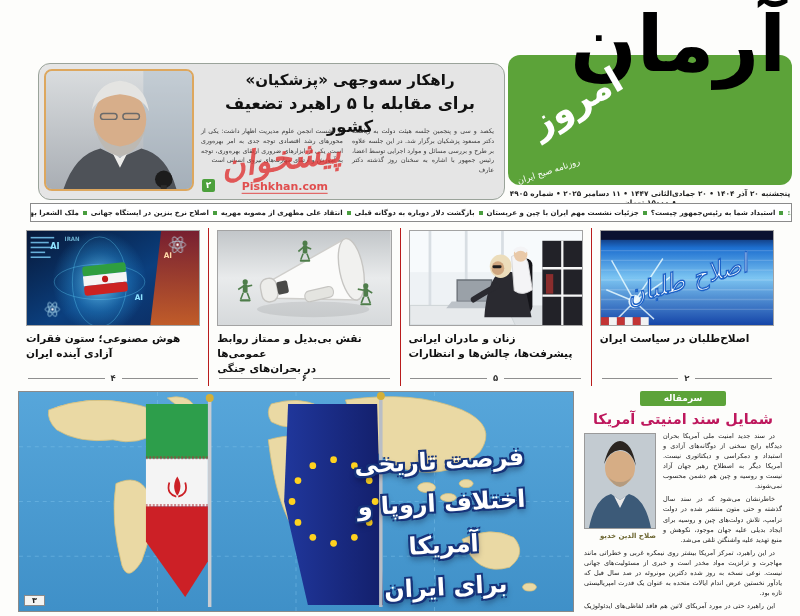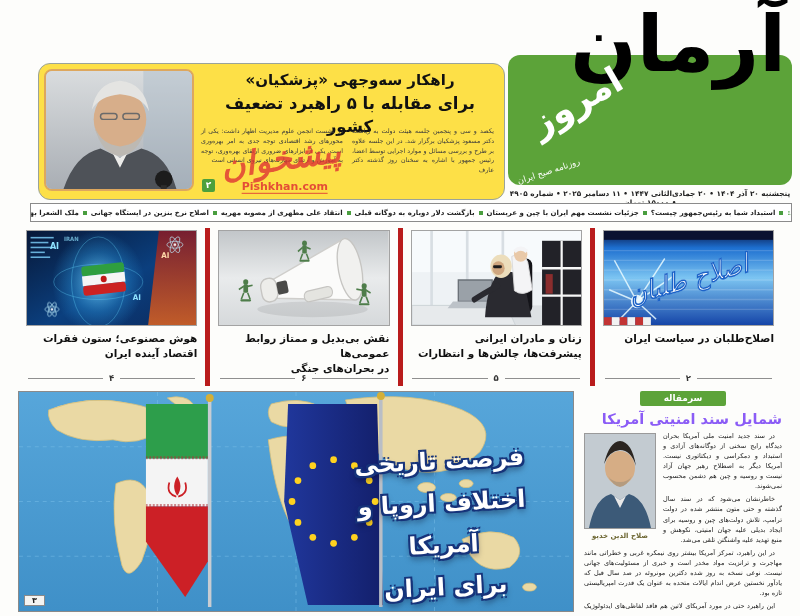--- a/index.html
+++ b/index.html
@@ -14,21 +14,21 @@
                color:#000000; line-height:1; white-space:nowrap;margin-left:40px; }
   .logo-sub  { position:absolute; left:18px; top:26px; color:#fff; font-size:36px;
                font-weight:bold; transform:rotate(-30deg); }
   .logo-tagline { position:absolute; left:8px; bottom:9px; color:#fff; font-size:8.5px;
                transform:rotate(-18deg); white-space:nowrap; }
   .dateline { position:absolute; top:189px; right:8px; width:284px; font-size:7.3px;
               color:#222; text-align:center; direction:rtl; font-weight:bold; }
 
   
   .lead { position:absolute; top:63px; left:38px; width:467px; height:137px;
-          border:1.5px solid #9aa39a; border-radius:12px; background:#fde047; }
+          border:1.5px solid #9aa39a; border-radius:12px; background:#e5e5e5; }
   .lead-photo { position:absolute; left:5px; top:5px; width:150px; height:122px;
           border:2px solid #dda75e; border-radius:8px; overflow:hidden; background:#c9cdd1; }
   .lead-photo svg { width:100%; height:100%; display:block; }
   .lead-headline { position:absolute; right:8px; top:5px; left:165px; text-align:center;
           direction:rtl; font-weight:bold; color:#111; }
   .lead-headline .l1 { font-size:15px; line-height:1.5; }
   .lead-headline .l2 { font-size:16.5px; line-height:1.4; }
   .lead-body { position:absolute; right:10px; top:62px; left:162px; direction:rtl;
           display:flex; gap:9px; font-size:6.3px; color:#3a3a3a; text-align:justify;
           line-height:1.55; }
@@ -51,45 +51,45 @@
           align-items:center; justify-content:center; gap:4px; font-size:7px;
           white-space:nowrap; overflow:hidden; padding:0 5px; }
   .ticker-lead { color:#4a9e3f; font-weight:bold; flex:none; }
   .ticker-sep { width:4px; height:4px; background:#4a9e3f; flex:none; }
   .ticker-item { color:#1d1d1d; font-weight:bold; flex:none; }
 
   
   .cards { position:absolute; top:228px; left:18px; right:18px; height:158px;
           direction:rtl; display:flex; }
   .card { flex:1; position:relative; padding:2px 8px 0; }
-  .card + .card { border-right:5px solid #b91c1c; }
+  .card + .card { border-right:1px solid #b91c1c; }
   .card-img { height:96px; border:1px solid #a3a3a3; overflow:hidden; position:relative;
           background:#ddd; }
   .card-img svg { width:100%; height:100%; display:block; }
-  .card-headline { margin-top:5px; text-align:right; direction:rtl; font-weight:bold;
+  .card-headline { margin-top:5px; text-align:left; direction:rtl; font-weight:bold;
           font-size:10.5px; line-height:1.45; color:#101010; }
   .card-foot { position:absolute; bottom:3px; left:10px; right:10px; display:flex;
           align-items:center; gap:6px; }
   .card-foot .rule { flex:1; height:1px; background:#8f8f8f; }
   .card-foot .pg { font-size:8.5px; color:#333; font-weight:bold; }
 
   
   .bottom { position:absolute; top:391px; left:18px; right:18px; height:221px;
           direction:rtl; display:flex; gap:10px; }
 
   .editorial { width:198px; flex:none; position:relative; overflow:hidden; }
   .ed-label { width:86px; margin:0 auto; background:#5ca339; color:#fff; font-size:9px;
           font-weight:bold; text-align:center; padding:2px 0 3px; border-radius:2px; }
-  .ed-headline { text-align:right; font-size:14.5px; font-weight:bold; margin:5px 0 4px;
-          color:#8b5cf6; }
+  .ed-headline { text-align:center; font-size:14.5px; font-weight:bold; margin:5px 0 4px;
+          color:#be185d; }
   .ed-photo-wrap { float:left; width:72px; margin:2px 7px 2px 0; }
   .ed-photo { width:72px; height:96px; border:1px solid #9a9a9a; background:#c3cbd1;
           overflow:hidden; }
   .ed-photo svg { width:100%; height:100%; display:block; }
-  .ed-caption { font-size:7px; font-weight:bold; color:#6e6834; text-align:center;
+  .ed-caption { font-size:7px; font-weight:bold; color:#6e6834; text-align:right;
           margin-top:2px; }
   .ed-body { font-size:6.5px; color:#222; text-align:justify; line-height:1.55;
           direction:rtl; }
   .ed-body p { margin-bottom:3px; text-indent:7px; }
 
   .feature { flex:1; position:relative; border:1px solid #8a8a8a; overflow:hidden;
           background:#4a9bd5; }
   .feature svg.map { position:absolute; inset:0; width:100%; height:100%; }
   .feature-headline { position:absolute; right:18px; top:48px; width:225px;
           text-align:center; color:#fff; font-weight:bold; font-size:24px; line-height:1.75;
@@ -367,21 +367,21 @@
             <ellipse cx="28" cy="80" rx="8" ry="3"></ellipse>
             <ellipse cx="28" cy="80" rx="8" ry="3" transform="rotate(60 28 80)"></ellipse>
             <ellipse cx="28" cy="80" rx="8" ry="3" transform="rotate(-60 28 80)"></ellipse>
           </g>
           <circle cx="166" cy="14" r="1.5" fill="#ffffff"></circle>
             <circle cx="28" cy="80" r="1.4" fill="#ffffff"></circle>
         </svg>
       </div>
       <div class="card-headline">
         <div>هوش مصنوعی؛ ستون فقرات</div>
-        <div>اقتصاد آینده ایران</div>
+        <div>آزادی آینده ایران</div>
       </div>
       <div class="card-foot">
         <span class="rule"></span>
         <span class="pg">۴</span>
         <span class="rule"></span>
       </div>
     </div>
   </div>
 
   <div class="bottom">
@@ -397,21 +397,21 @@
               <path d="M4,94 Q10,64 26,60 L35,66 L44,60 Q60,64 66,94 Z" fill="#3c5a78"></path>
               <polygon points="29,62 35,66 41,62 35,74" fill="#e8e8e8"></polygon>
               <ellipse cx="35" cy="34" rx="15" ry="17" fill="#d6ad85"></ellipse>
               <path d="M19,30 Q24,8 35,7 Q47,8 51,32 Q46,16 35,16 Q24,17 19,30" fill="#2b2520"></path>
               <path d="M23,42 Q28,52 35,53 Q42,52 47,42 Q43,48 35,48 Q27,48 23,42" fill="#b59b7e"></path>
             </svg>
           </div>
           <div class="ed-caption">صلاح الدین خدیو</div>
         </div>
         <p>در سند جدید امنیت ملی آمریکا بحران دیدگاه رایج سخنی از دوگانه‌های آزادی و استبداد و دمکراسی و دیکتاتوری نیست. آمریکا دیگر به اصطلاح رهبر جهان آزاد نیست و روسیه و چین هم دشمن محسوب نمی‌شوند.</p>
-        <p>خاطرنشان می‌شود که در سند سال گذشته و حتی متون منتشر شده در دولت ترامپ، تلاش دولت‌های چین و روسیه برای ایجاد بدیلی علیه جهان امنیتی، نکوهش و منبع تهدید علیه واشنگتن تلقی می‌شد.</p>
+        <p>خاطرنشان می‌شود که در سند سال گذشته و حتی متون منتشر شده در دولت ترامپ، تلاش دولت‌های چین و روسیه برای ایجاد بدیلی علیه جهان موجود، نکوهش و منبع تهدید علیه واشنگتن تلقی می‌شد.</p>
         <p>در این راهبرد، تمرکز آمریکا بیشتر روی نیمکره غربی و خطراتی مانند مهاجرت و ترانزیت مواد مخدر است و خبری از مسئولیت‌های جهانی نیست. نوعی نسخه به روز شده دکترین مونروئه در صد سال قبل که یادآور نخستین عرض اندام ایالات متحده به عنوان یک قدرت امپریالیستی تازه بود.</p>
         <p>این راهبرد حتی در مورد آمریکای لاتین هم فاقد لفاظی‌های ایدئولوژیک سنتی نظیر تاکید بر ارزش‌های مورد تایید آمریکا نظیر آزادی و دمکراسی است.</p>
       </div>
     </div>
 
     <div class="feature">
       <svg class="map" viewBox="0 0 560 220" preserveAspectRatio="none">
         <defs>
           <linearGradient id="ocean" x1="0" y1="0" x2="0" y2="1">
             <stop offset="0" stop-color="#57a6da"></stop>

